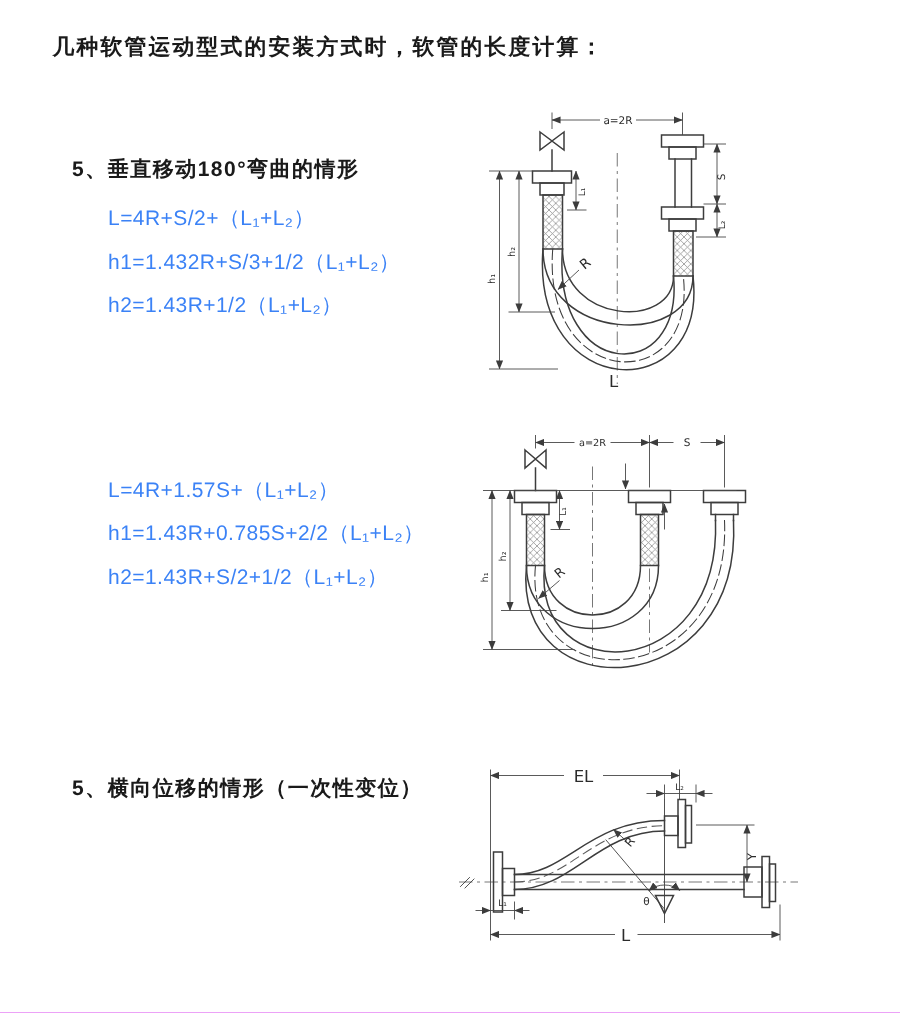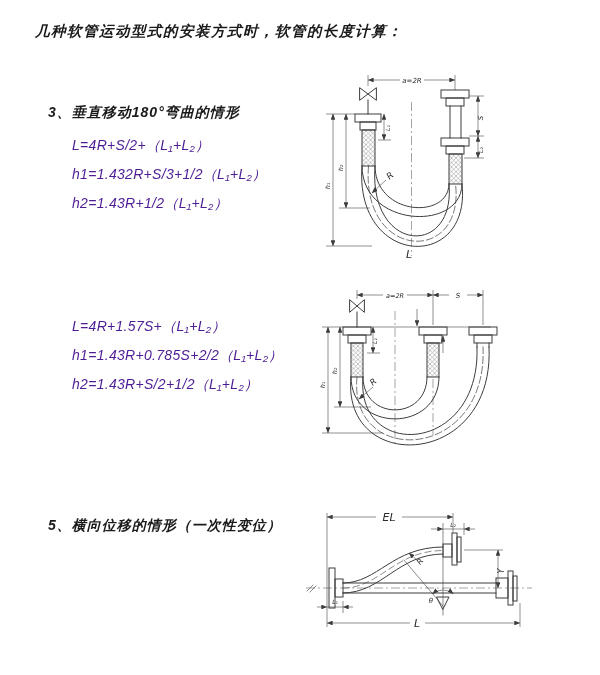--- a/index.html
+++ b/index.html
@@ -1,40 +1,40 @@
 <!DOCTYPE html>
 <html><head>
 <meta charset="utf-8">
 <style>
   html,body{margin:0;padding:0;background:#f4f4f4;}
   .page{position:relative;width:600px;height:675px;background:#ffffff;overflow:hidden;
         border-right:1px solid #dcdcdc;border-bottom:1px solid #d946ef;
-        font-family:"Liberation Sans",sans-serif;color:#1a1a1a;font-style:italic;}
+        font-family:"Liberation Sans",sans-serif;color:#1a1a1a;}
   .title{position:absolute;left:35px;top:22px;font-size:14.5px;font-weight:bold;letter-spacing:1.5px;}
   .section{position:absolute;}
   .section .heading{font-size:14px;font-weight:bold;letter-spacing:1px;white-space:nowrap;}
   .section .formulas{margin:9px 0 0 24px;}
   .section .formulas .formula{font-size:14px;line-height:29px;letter-spacing:.3px;white-space:nowrap;
-        font-family:"Liberation Sans",sans-serif;color:#4c1d95;}
+        font-family:"Liberation Sans",sans-serif;color:#3b82f6;}
   .diag{position:absolute;}
   .obj{stroke:#3d3d3d;stroke-width:1;fill:none;stroke-linecap:square;}
   .dim{stroke:#474747;stroke-width:.6;fill:none;}
   .cl line{stroke:#5a5a5a;stroke-width:.55;stroke-dasharray:9,3,2,3;}
   .dashc{stroke-dasharray:7,3;stroke-width:.7;}
   .lbl text{fill:#2b2b2b;font-family:"DejaVu Sans",sans-serif;}
 </style>
 </head>
 <body>
 
 <div class="page">
 
   <div class="title">几种软管运动型式的安装方式时，软管的长度计算：</div>
 
   <div class="section" style="left:48px;top:104px">
-    <div class="heading">3、垂直移动180°弯曲的情形</div>
+    <div class="heading">5、垂直移动180°弯曲的情形</div>
     <div class="formulas">
       <div class="formula">L=4R+S/2+（L₁+L₂）</div>
       <div class="formula">h1=1.432R+S/3+1/2（L₁+L₂）</div>
       <div class="formula">h2=1.43R+1/2（L₁+L₂）</div>
     </div>
   </div>
 
   <div class="section" style="left:48px;top:303px">
     <div class="formulas">
       <div class="formula">L=4R+1.57S+（L₁+L₂）</div>

